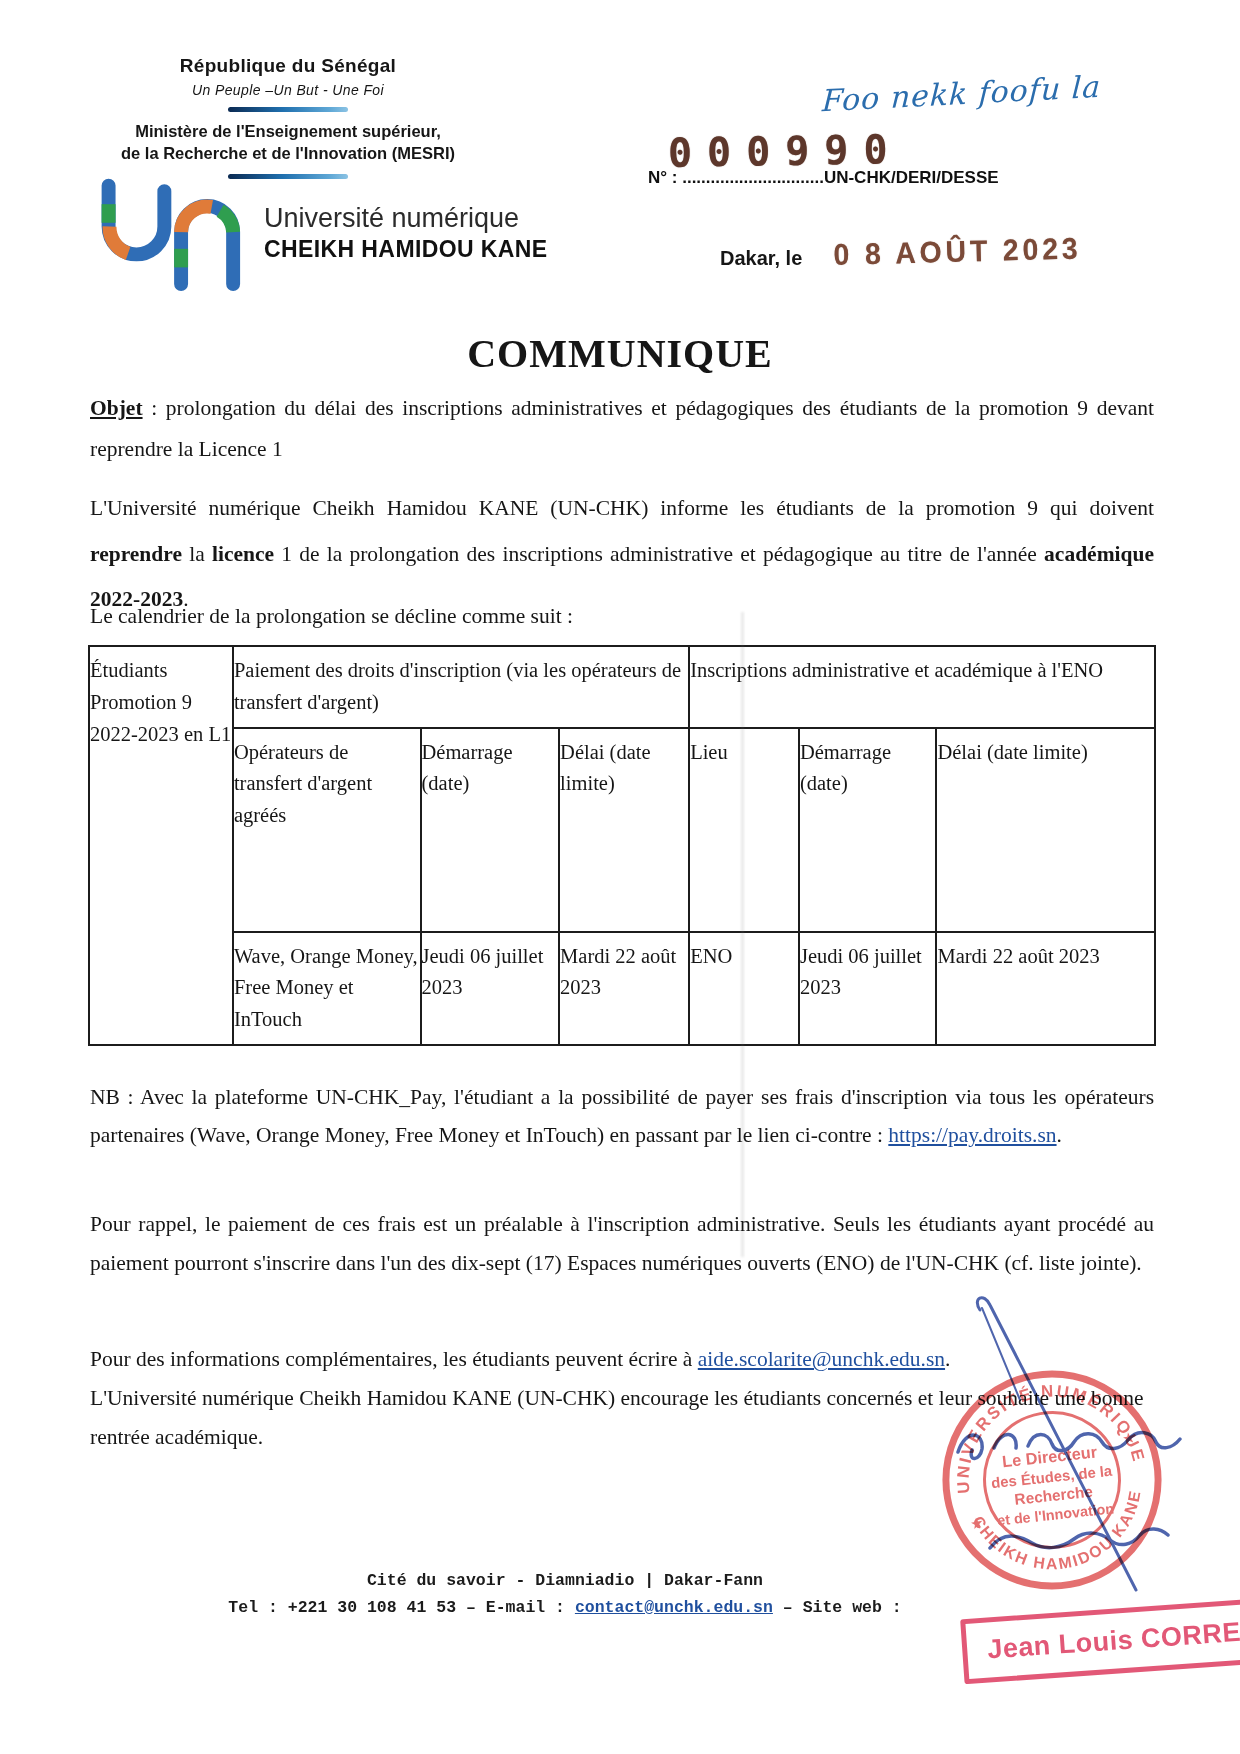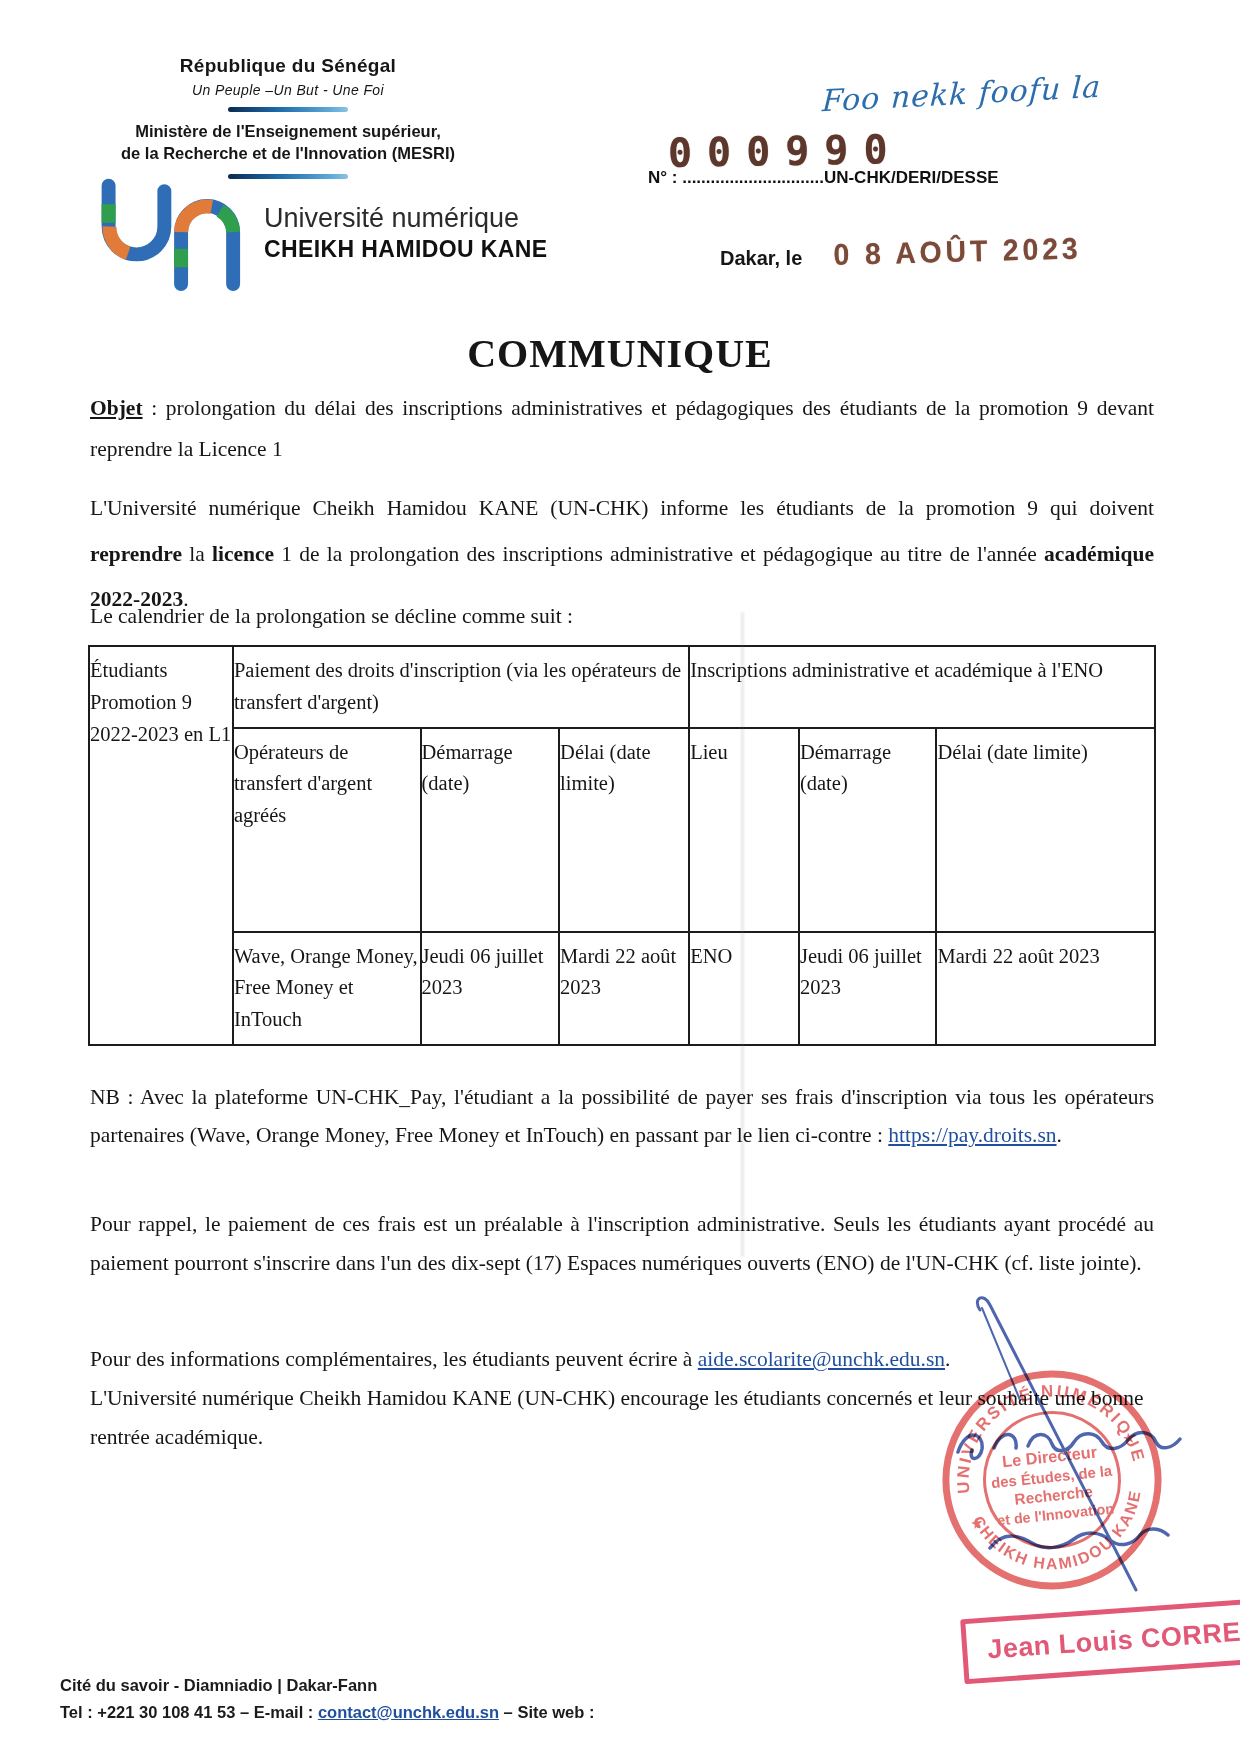--- a/index.html
+++ b/index.html
@@ -62,22 +62,22 @@
   .stamp-wrap{position:absolute;left:938px;top:1366px;width:228px;height:228px;
               mix-blend-mode:multiply;opacity:.9;}
   .sig{position:absolute;left:928px;top:1290px;width:312px;height:330px;
        mix-blend-mode:multiply;}
   .name-stamp{position:absolute;left:962px;top:1608px;transform:rotate(-4deg);
               border:5px solid #e04a6b;color:#e04a6b;font-family:"Liberation Sans", sans-serif;
               font-weight:bold;font-size:27px;letter-spacing:.5px;padding:12px 20px;
               border-radius:3px;mix-blend-mode:multiply;opacity:.92;white-space:nowrap;}
 
   
-  .footer{position:absolute;left:60px;top:1672px;width:1010px;text-align:left;
-          font-family:Liberation Sans, sans-serif;font-size:16.5px;font-weight:bold;
+  .footer{position:absolute;left:60px;top:1568px;width:1010px;text-align:center;
+          font-family:Liberation Mono, monospace;font-size:16.5px;font-weight:bold;
           line-height:1.62;color:#1b1b1b;}
   .footer .web{color:#1a57a5;}
 </style>
 </head>
 <body>
 
 <div class="page">
 
   <div class="hdr-left">
     <div class="republic">République du Sénégal</div>

